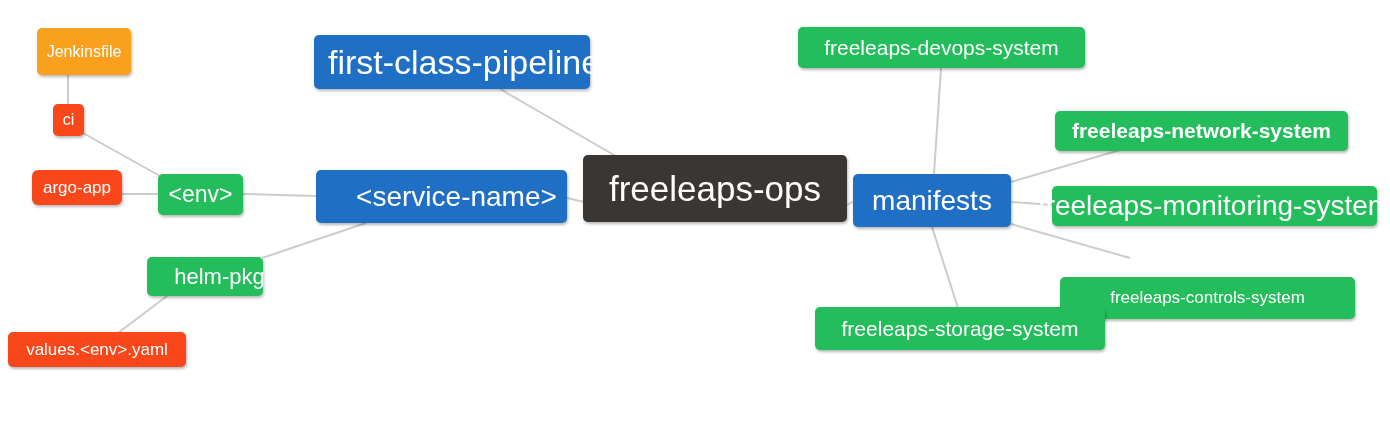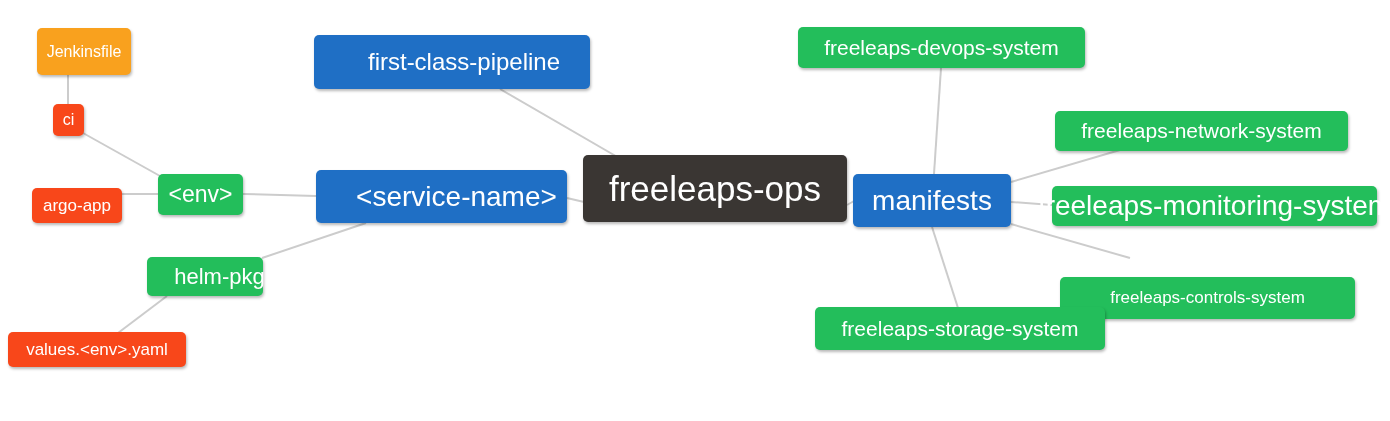--- a/index.html
+++ b/index.html
@@ -33,30 +33,30 @@
     box-sizing: border-box;
   }
   .c-blue   { background: var(--blue,   #1f6fc5); }
   .c-green  { background: var(--green,  #23be5b); }
   .c-orange { background: var(--orange, #f9a11e); }
   .c-red    { background: var(--red,    #f8471a); }
   .c-dark   { background: var(--dark,   #3a3633); }
 
   .n-jenkinsfile { left: 21px;   top: 28px;  width: 94px;  height: 47px; font-size: 16px; margin-left: 16px; }
   .n-ci          { left: 53px;   top: 104px; width: 31px;  height: 32px; font-size: 16px; }
-  .n-argo        { left: 32px;   top: 188px; width: 90px;  height: 35px; font-size: 17px; }
+  .n-argo        { left: 32px;   top: 170px; width: 90px;  height: 35px; font-size: 17px; border-radius: 6px; }
   .n-env         { left: 158px;  top: 174px; width: 85px;  height: 41px; font-size: 23px; }
   .n-helm        { left: 147px;  top: 257px; width: 116px; height: 39px; font-size: 22px; padding-left: 29px; }
   .n-values      { left: 8px;    top: 332px; width: 178px; height: 35px; font-size: 17px; }
-  .n-pipeline    { left: 314px;  top: 35px;  width: 276px; height: 54px; font-size: 24px; padding-left: 24px; }
+  .n-pipeline    { left: 314px;  top: 35px;  width: 276px; height: 54px; font-size: 34px; padding-left: 24px; }
   .n-service     { left: 316px;  top: 170px; width: 251px; height: 53px; font-size: 28px; padding-left: 30px; }
   .n-ops         { left: 583px;  top: 155px; width: 264px; height: 67px; font-size: 35px; }
   .n-manifests   { left: 853px;  top: 174px; width: 158px; height: 53px; font-size: 28px; }
   .n-devops      { left: 798px;  top: 27px;  width: 287px; height: 41px; font-size: 21px; }
-  .n-network     { left: 1055px; top: 111px; width: 293px; height: 40px; font-size: 21px; }
+  .n-network     { left: 1055px; top: 111px; width: 293px; height: 40px; font-size: 21px; font-weight: bold; }
   .n-monitoring  { left: 1052px; top: 186px; width: 325px; height: 40px; font-size: 28px; }
   .n-controls    { left: 1060px; top: 257px; width: 295px; height: 42px; font-size: 17px; margin-top: 20px; }
   .n-storage     { left: 815px;  top: 307px; width: 290px; height: 43px; font-size: 21px; }
 </style>
 </head>
 <body>
 
 <div class="canvas">
 
   <svg class="edges" viewBox="0 0 1390 421" xmlns="http://www.w3.org/2000/svg">

